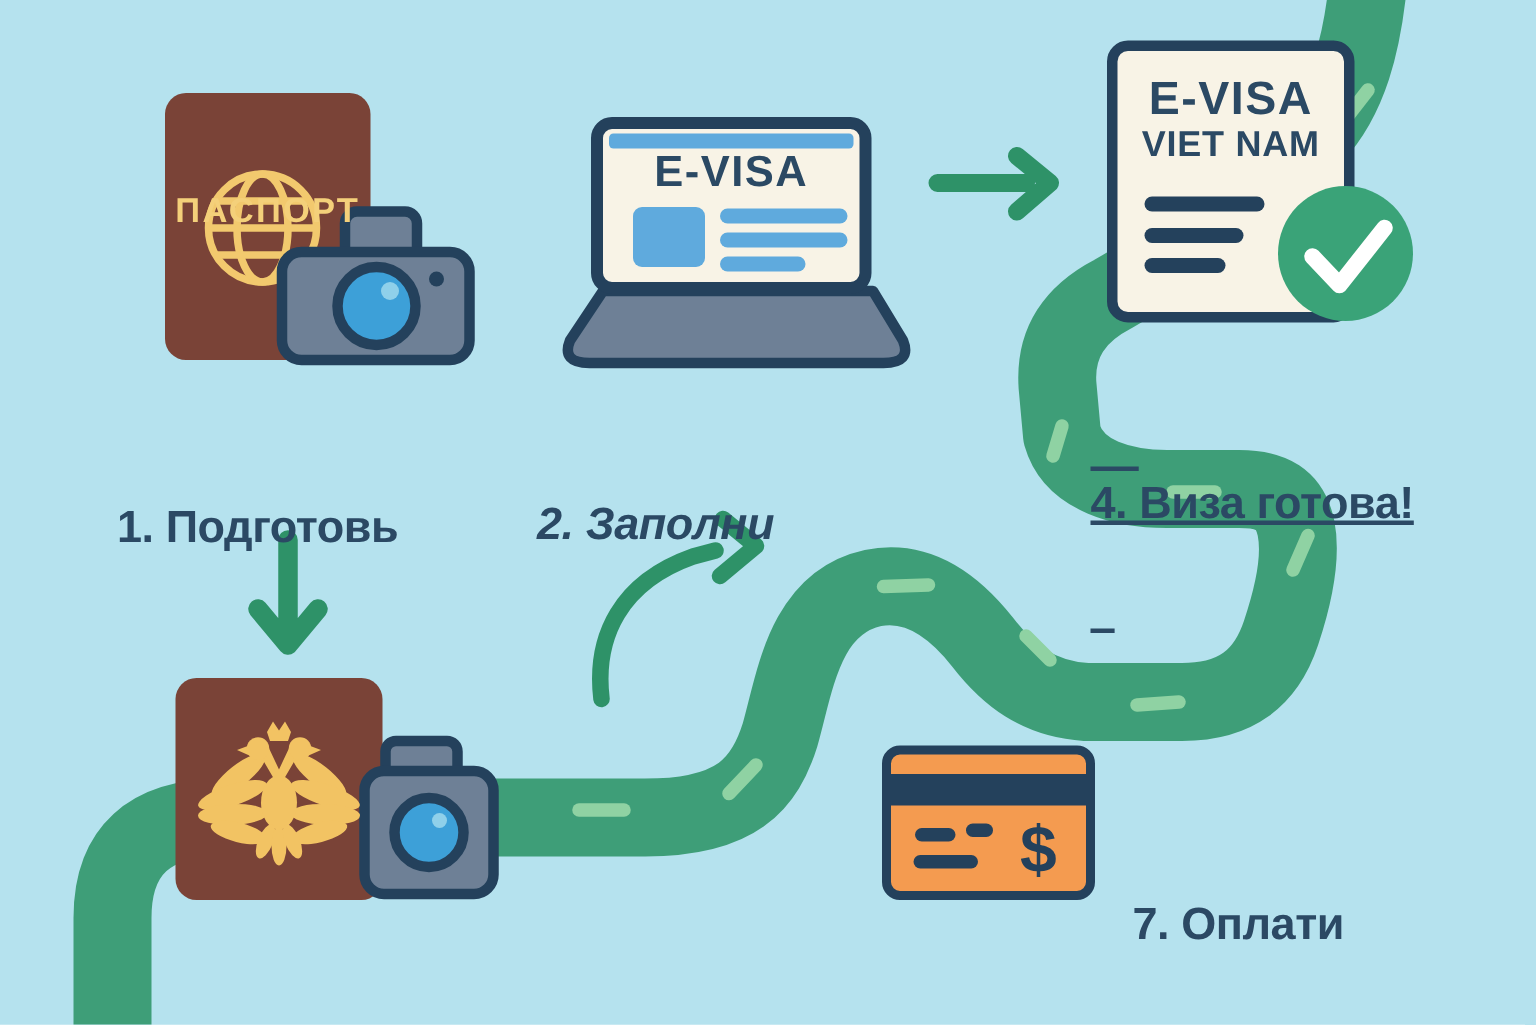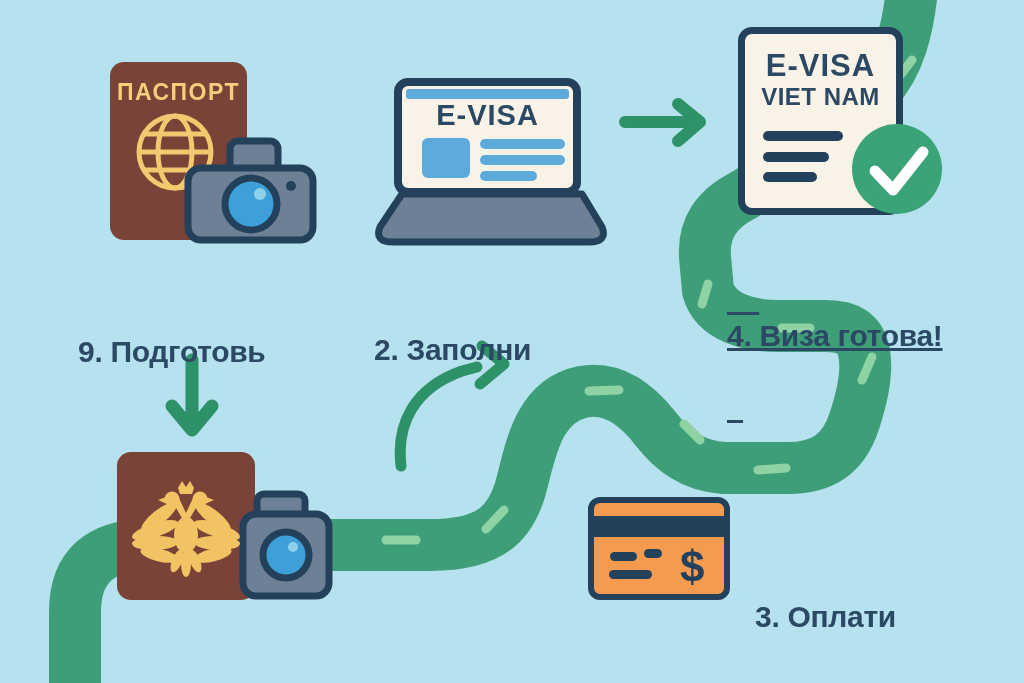--- a/index.html
+++ b/index.html
@@ -10,20 +10,21 @@
   }
   #stage svg{position:absolute;left:0;top:0;overflow:visible;}
   .abs{position:absolute;box-sizing:border-box;}
   
   .z1{z-index:1}.z2{z-index:2}.z3{z-index:3}.z4{z-index:4}.z5{z-index:5}
 
   .passport{background:#7A4337;border-radius:14px;}
   .passport-label{
     color:#F4D07A;font-weight:bold;font-size:23px;letter-spacing:1.5px;
     text-align:center;
+    margin-top:48px;
   }
   .doc{
     background:#F8F3E6;border:7px solid #24415C;border-radius:14px;
   }
   .doc-line{position:absolute;background:#24415C;border-radius:5px;}
   .doc-title{color:#2B4964;font-weight:bold;text-align:center;width:100%;position:absolute;}
   .check-badge{
     background:#3AA378;border-radius:50%;
   }
   .card{
@@ -169,29 +170,29 @@
       <path stroke-width="13" d="M 192 360 L 192 422 M 172 406 L 192 430 L 212 406"></path>
       <path stroke-width="11" d="M 401 466 C 396 424 414 388 462 371 L 477 367 M 482 346 L 504 364 L 480 384"></path>
     </g>
   </svg>
 
   <div class="abs z5 passport-label" style="left:110px;top:79px;width:137px;">ПАСПОРТ</div>
 
   <div class="abs z5 laptop-heading" style="left:398px;top:99px;width:179px;">E-VISA</div>
 
   <div class="abs z5 step-label" style="left:78px;top:262px;">
-    <div>9. Подготовь</div>
+    <div>1. Подготовь</div>
   </div>
 
-  <div class="abs z5 step-label" style="left:374px;top:260px;">
+  <div class="abs z5 step-label" style="left:358px;top:260px;font-style:italic;">
     <div>2. Заполни</div>
   </div>
 
   <div class="abs z5 step-label" style="left:755px;top:527px;">
-    <div>3. Оплати</div>
+    <div>7. Оплати</div>
     
   </div>
 
   <div class="abs z5 step-label" style="left:727px;top:246px;text-decoration:underline;">
     <div>4. Виза готова!</div>
   </div>
 
 </div>
 
 </body></html>

